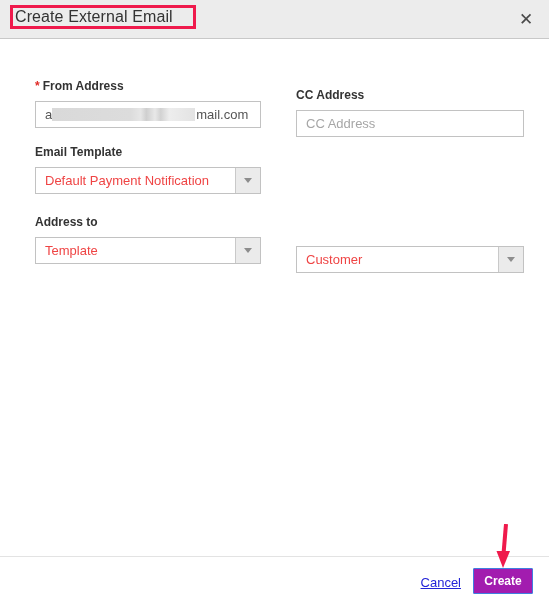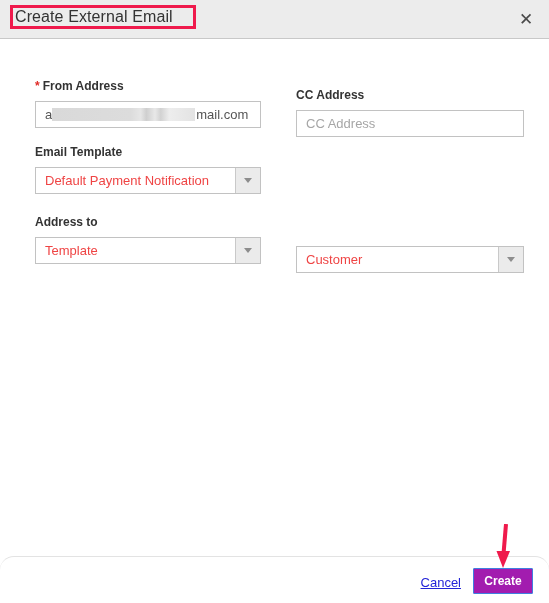--- a/index.html
+++ b/index.html
@@ -198,21 +198,20 @@
   
   .modal-footer {
     position: absolute;
     left: 0;
     top: 556px;
     width: 549px;
     height: 47px;
     background: #ffffff;
     border-top: 1px solid #e3e3e3;
     box-sizing: border-box;
-    border-radius: 14px;
   }
 
   .cancel-link {
     position: absolute;
     right: 88px;
     top: 18px;
     font-size: 13px;
     color: #2424d8;
     text-decoration: underline;
     cursor: pointer;

